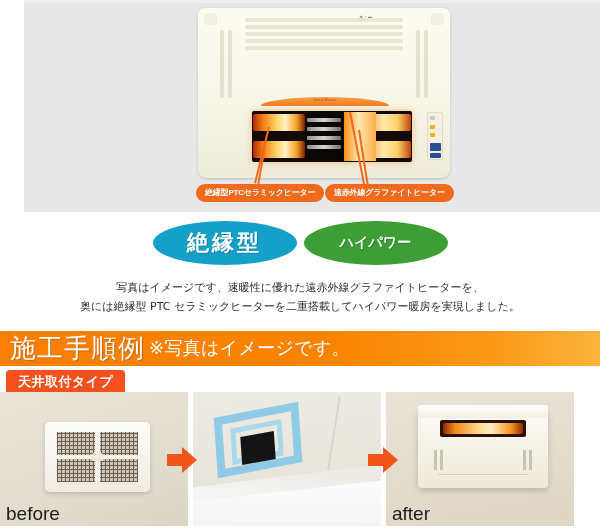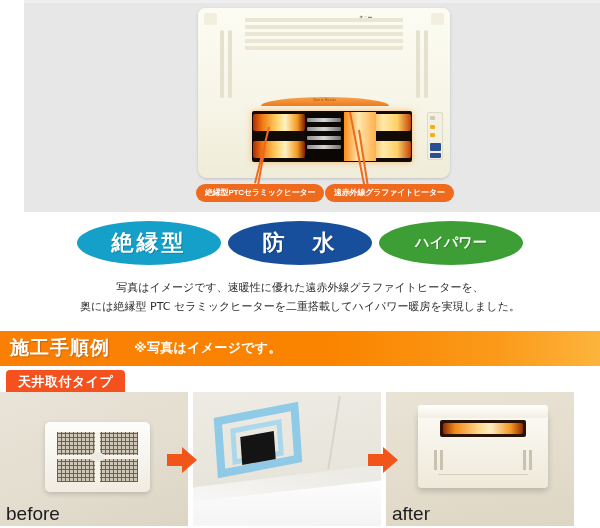--- a/index.html
+++ b/index.html
@@ -143,26 +143,26 @@
   }
 
   
   .sec-bar {
     position:relative;
     width:600px; height:35px;
     background:linear-gradient(90deg,#f97f05 0%,#fa8400 55%,#fb9a19 83%,#fdb43c 100%);
     display:flex; align-items:center; padding-left:10px;
   }
   .sec-bar .title {
-    color:#ffffff; font-weight:bold; font-size:19px; letter-spacing:1px;
+    color:#ffffff; font-weight:normal; font-size:26px; letter-spacing:1px;
     text-shadow:1px 1px 1px rgba(120,50,0,.35);
   }
   .sec-bar .note {
-    color:#ffffff; font-weight:bold; font-size:13px;
-    margin-left:24px; letter-spacing:.3px;
+    color:#ffffff; font-weight:normal; font-size:18px;
+    margin-left:4px; letter-spacing:.3px;
   }
 
   
   .type-tag-row { width:600px; height:26px; padding:4px 0 0 6px; background:#ffffff; }
   .type-tag {
     display:inline-block;
     background:#f4511e; color:#ffffff;
     font-weight:bold; font-size:13px; letter-spacing:.5px;
     padding:3px 12px 4px; border-radius:4px;
   }
@@ -329,21 +329,20 @@
   <div class="lead" style="left:240px; top:146px; width:2px; height:40px; transform:rotate(10deg);"></div>
   <div class="lead" style="left:325px; top:112px; width:2px; height:74px; transform:rotate(-11deg);"></div>
   <div class="lead" style="left:334px; top:130px; width:2px; height:56px; transform:rotate(-9deg);"></div>
 
   <div class="callout c1">絶縁型PTCセラミックヒーター</div>
   <div class="callout c2">遠赤外線グラファイトヒーター</div>
 </div>
 
 <div class="badges">
   <div class="badge b1">絶縁型</div>
-  <div class="badge b2">防　水</div>
   <div class="badge b4 b-hp">ハイパワー</div>
 </div>
 
 <div class="desc">
   <p>写真はイメージです、速暖性に優れた遠赤外線グラファイトヒーターを、</p>
   <p>奥には絶縁型 PTC セラミックヒーターを二重搭載してハイパワー暖房を実現しました。</p>
 </div>
 
 <div class="sec-bar">
   <span class="title">施工手順例</span>

